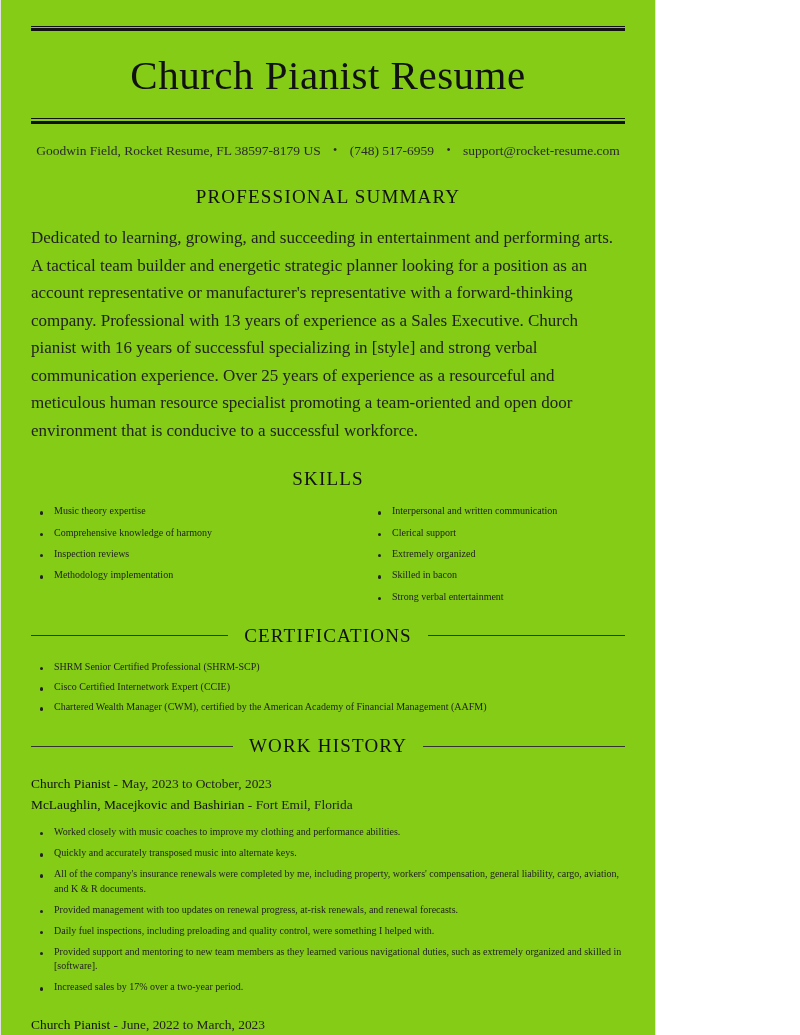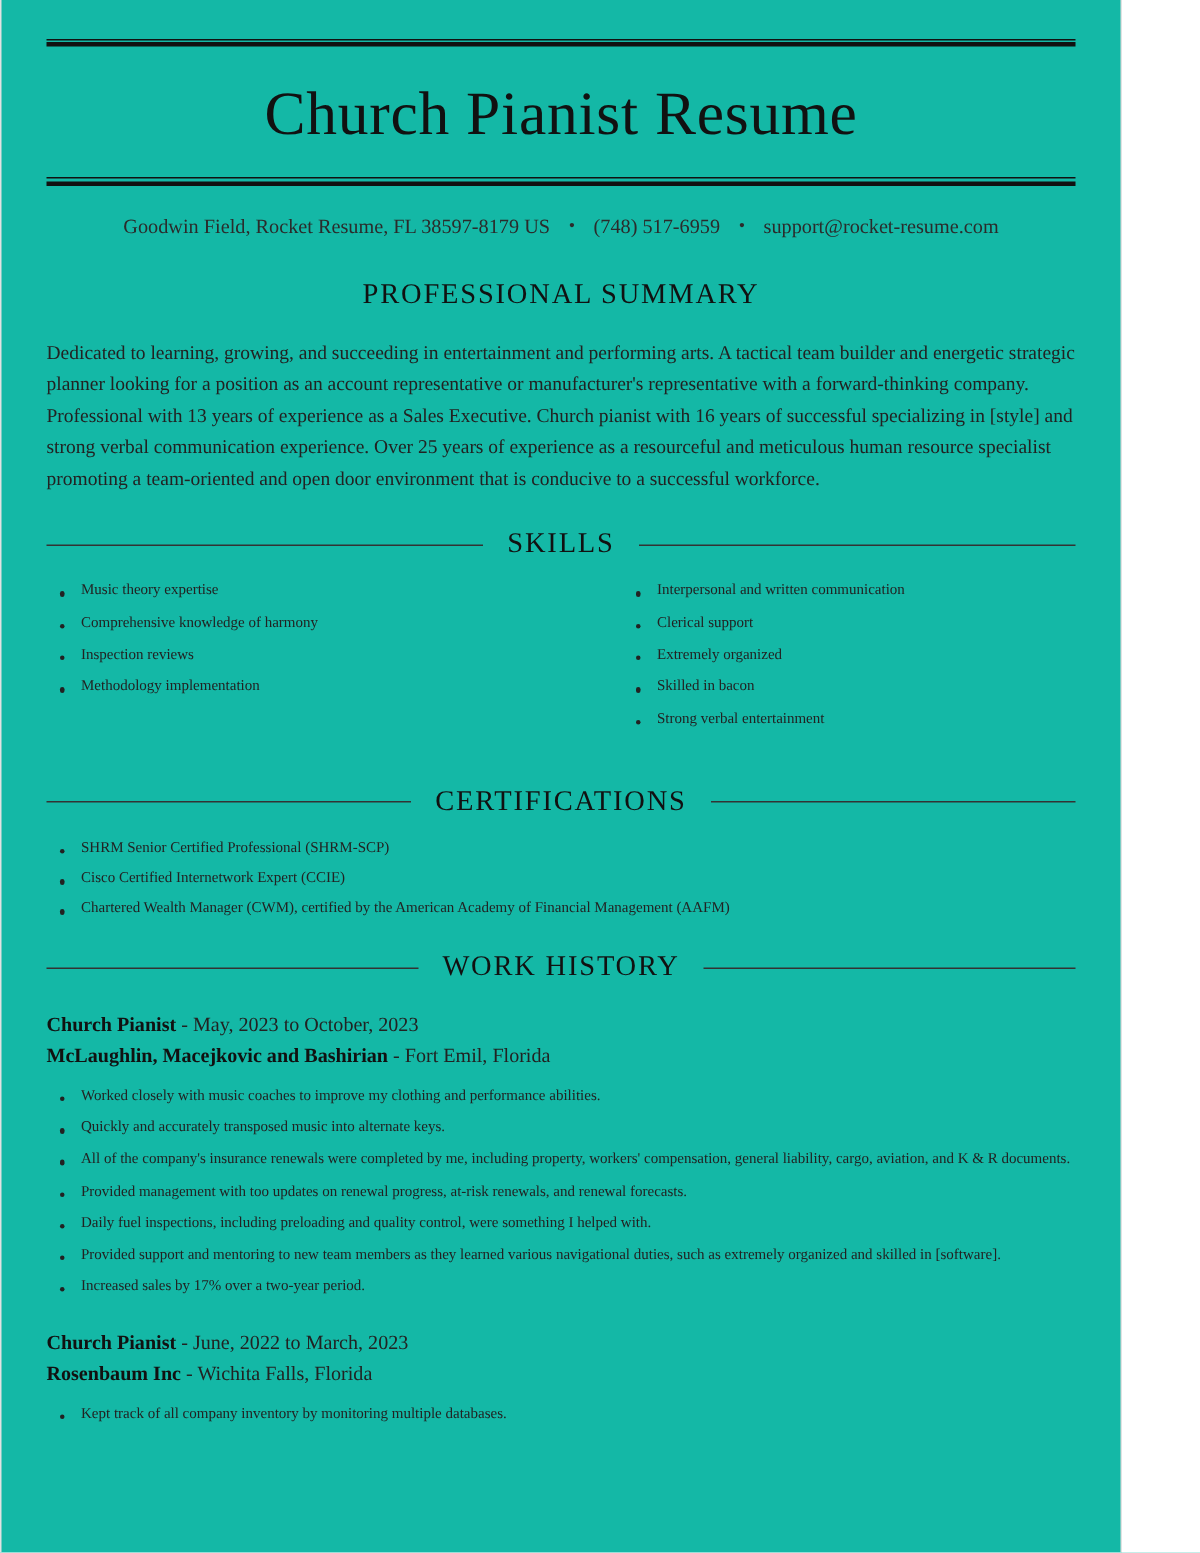--- a/index.html
+++ b/index.html
@@ -10,24 +10,24 @@
   body {
     width: 800px;
     height: 1035px;
     font-family: "Liberation Serif", "DejaVu Serif", serif;
     color: #1a1a1a;
     -webkit-font-smoothing: antialiased;
   }
 
   .page {
     position: relative;
-    width: 748px;
+    width: 656px;
     height: 1035px;
     box-sizing: border-box;
-    background: #14b8a6;
+    background: #84cc16;
     border-left: 1px solid #e2e2e2;
     border-right: 1px solid #e2e2e2;
     overflow: hidden;
   }
 
   .page-inner {
     padding: 0 30px;
   }
 
   
@@ -92,27 +92,27 @@
     flex: 0 0 auto;
     font-size: 19px;
     letter-spacing: 1.2px;
     padding: 0 16px;
     color: #111;
     font-weight: 400;
     white-space: nowrap;
   }
 
   .sec-professional-summary { margin-top: 26px; flex-direction: column; }
-  .sec-skills { margin-top: 23px; }
-  .sec-certifications { margin-top: 30px; }
+  .sec-skills { margin-top: 23px; flex-direction: column; }
+  .sec-certifications { margin-top: 14px; }
   .sec-work-history { margin-top: 21px; justify-content: center; }
 
   
   .summary-text {
-    font-size: 13px;
+    font-size: 17px;
     line-height: 1.62;
     color: #222;
     margin: 15px 0 0 0;
     text-align: left;
   }
 
   
   ul.bullets {
     list-style: none;
     margin: 13px 0 0 0;
@@ -156,21 +156,21 @@
 
   
   .job { margin-top: 17px; }
   .job + .job { margin-top: 20px; }
   .job-line {
     font-size: 13.4px;
     line-height: 1.52;
     color: #222;
   }
   .job-line .strong {
-    font-weight: bold;
+    font-weight: normal;
     color: #111;
   }
   .job ul.bullets {
     margin-top: 10px;
   }
   .job ul.bullets > li {
     margin-bottom: 7px;
     line-height: 1.42;
   }
 </style>

